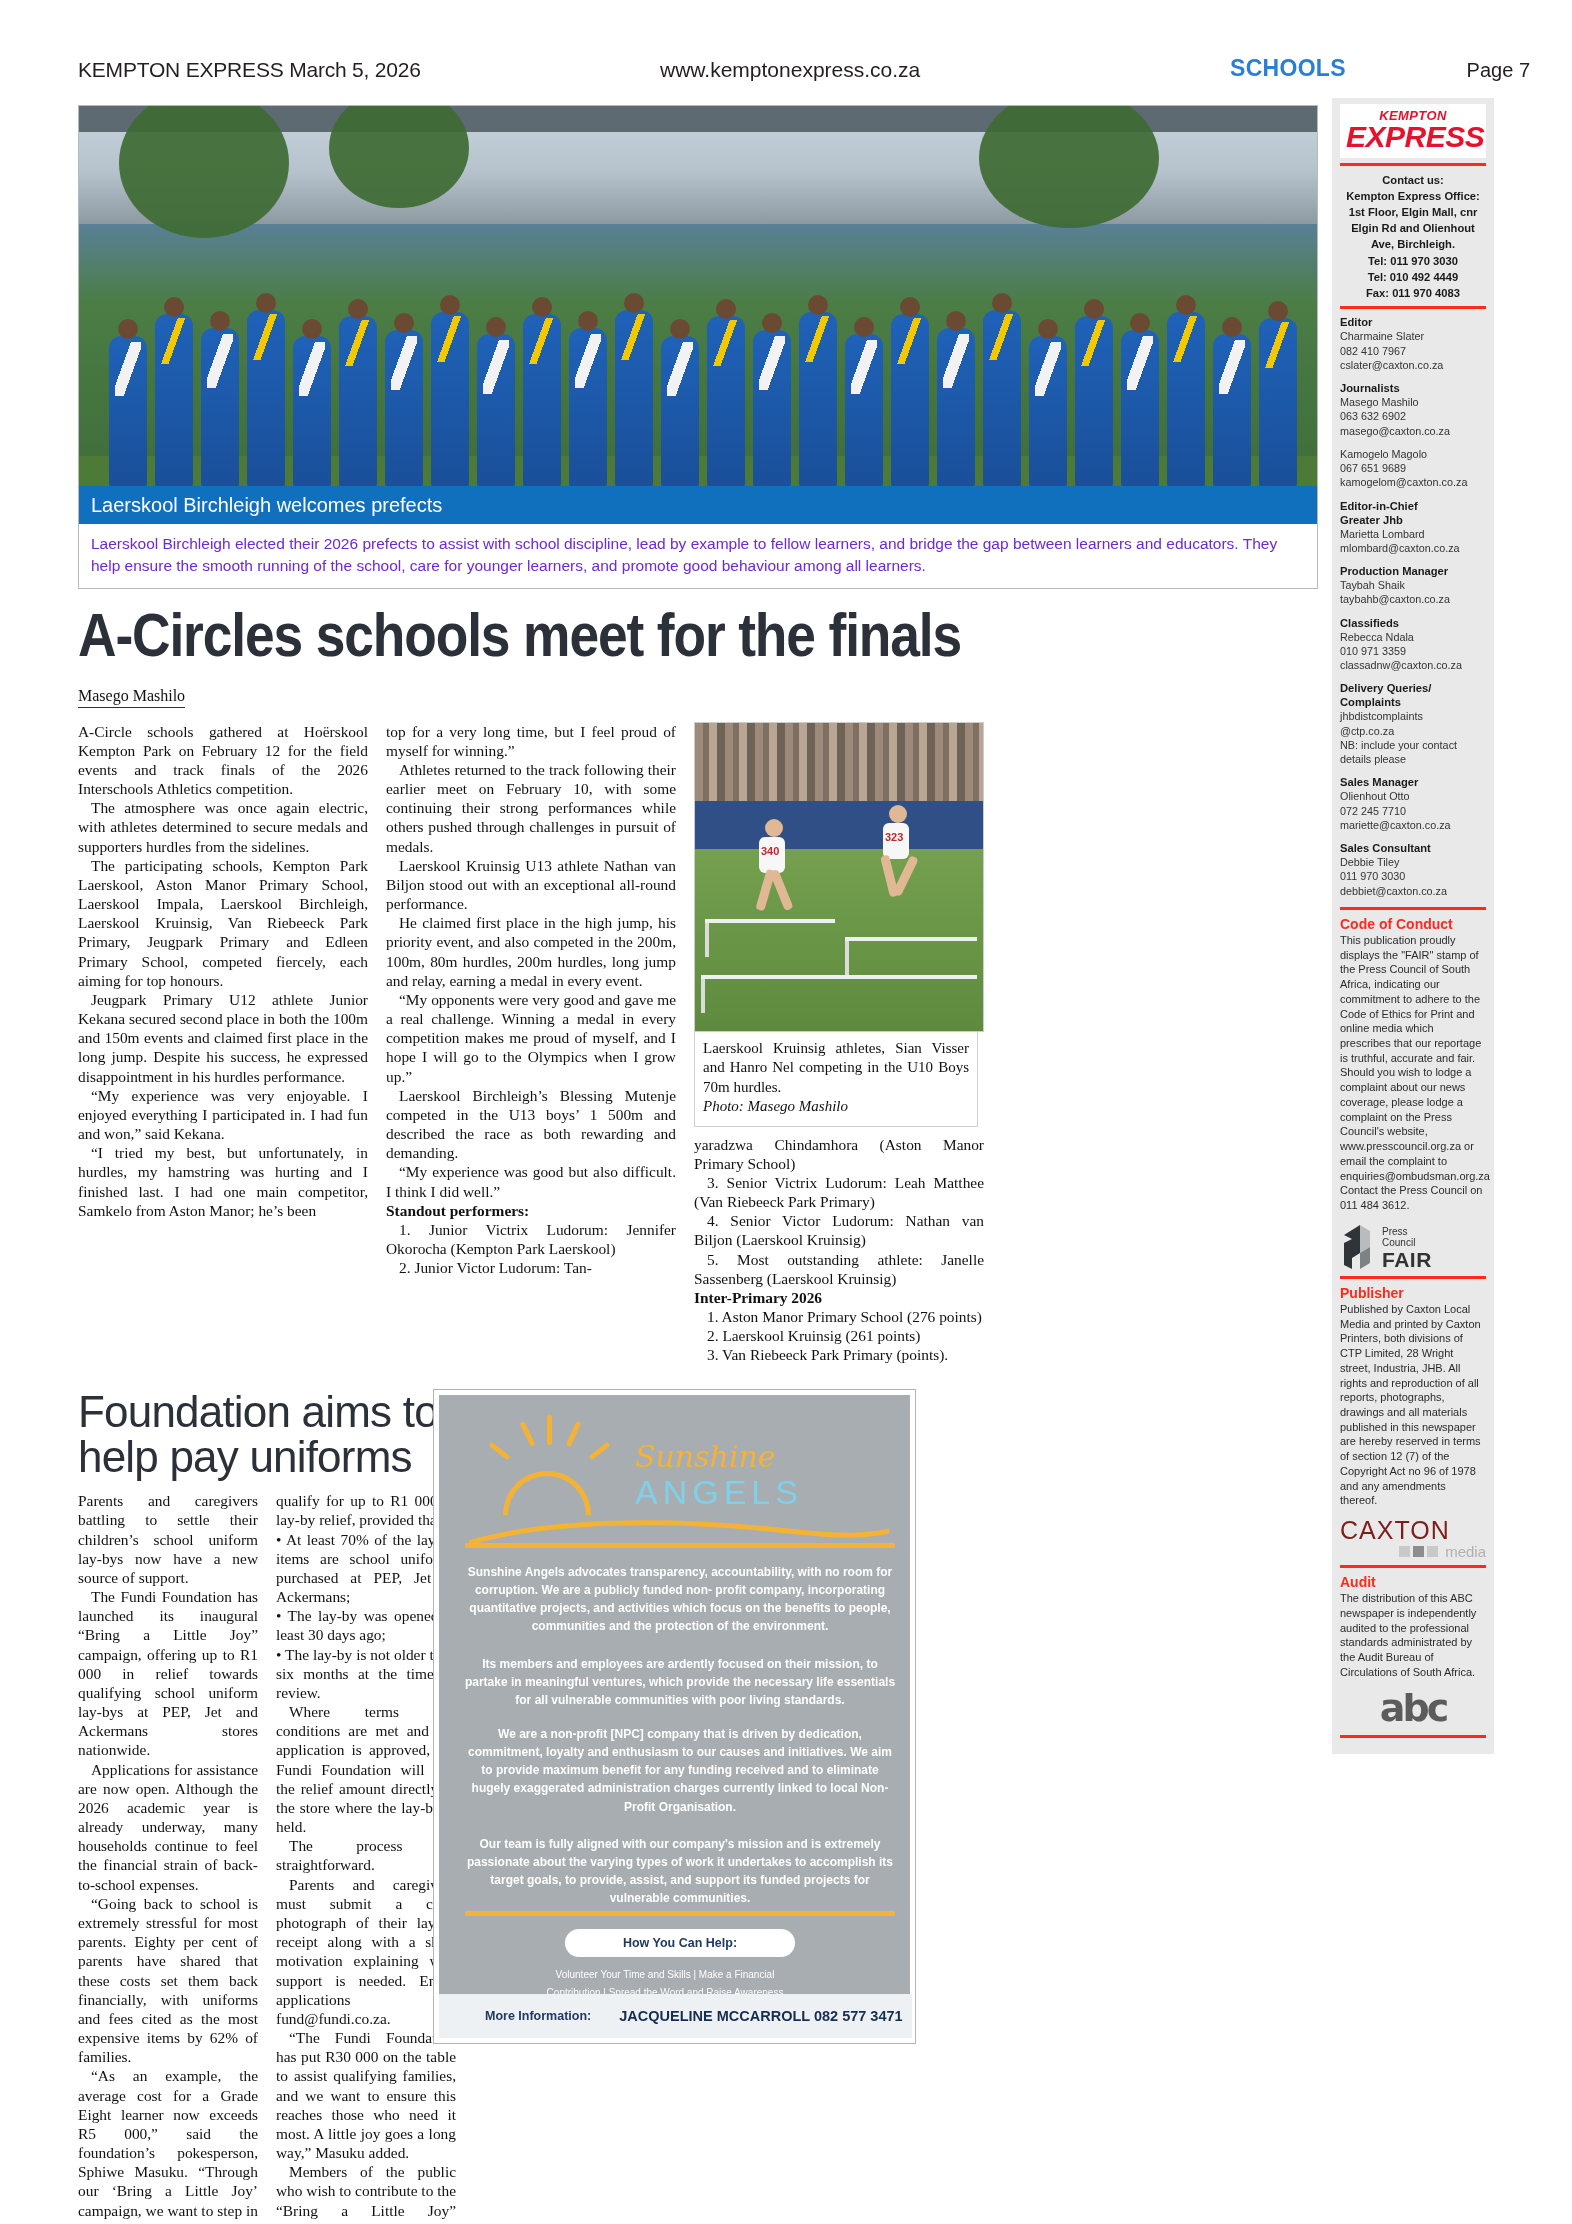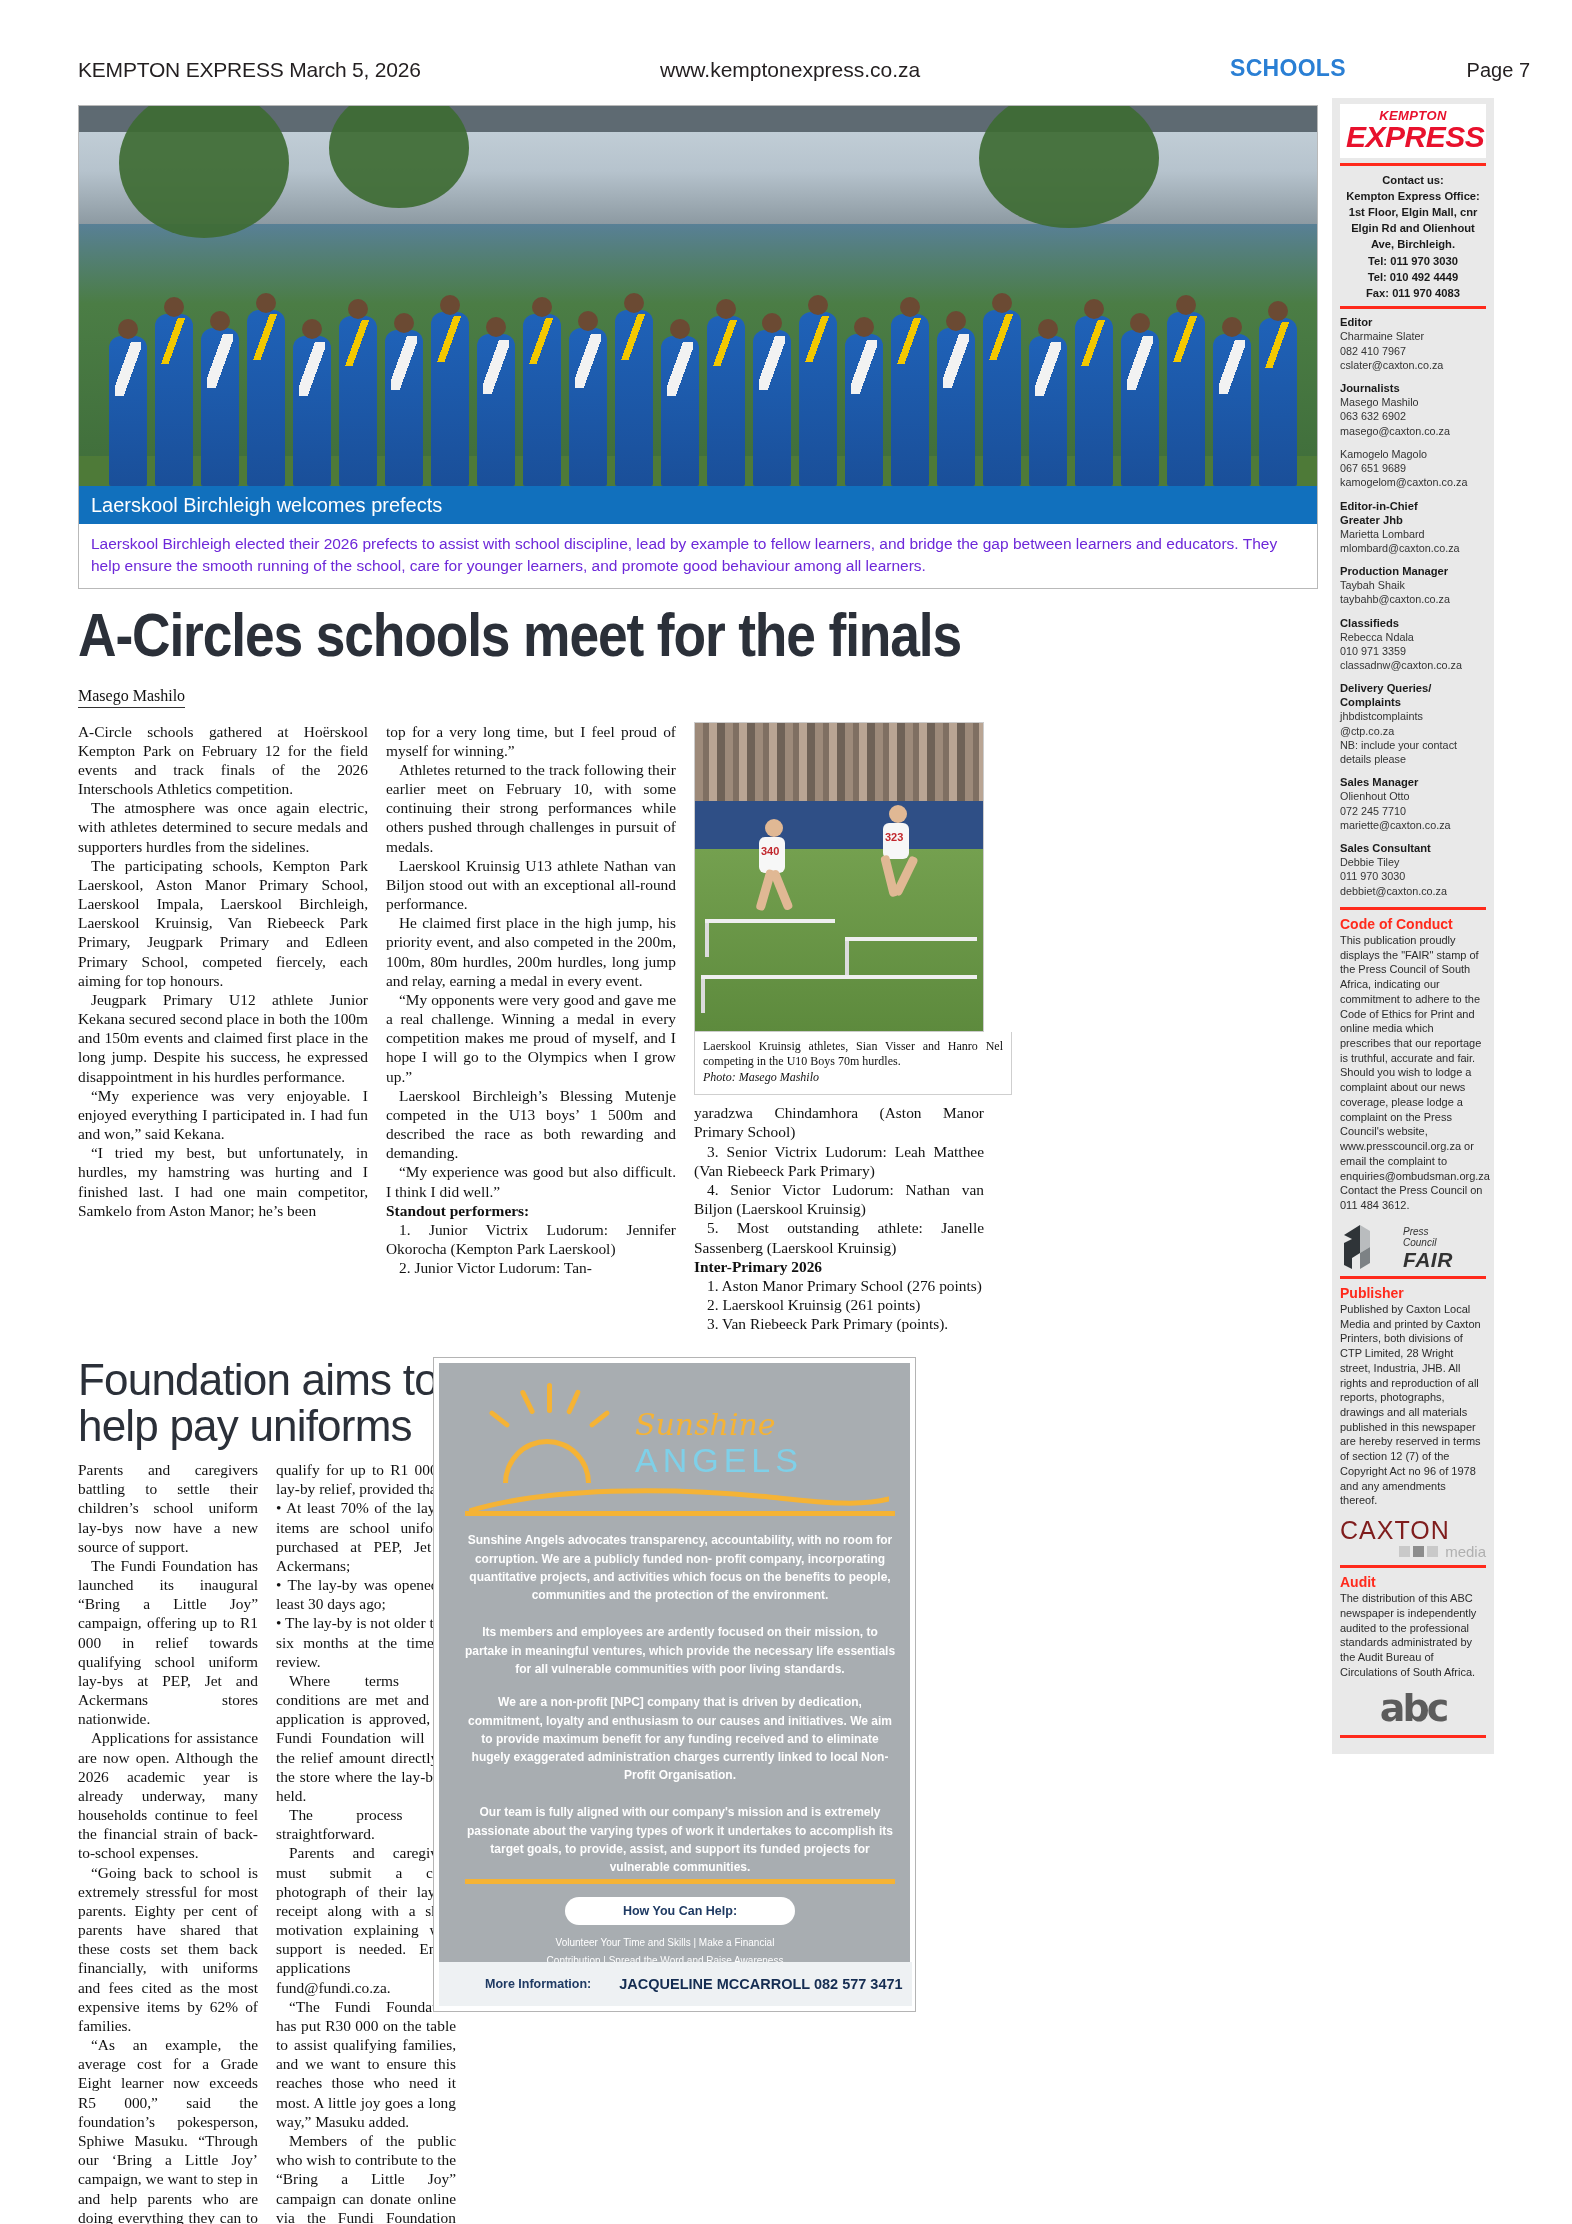--- a/index.html
+++ b/index.html
@@ -85,22 +85,22 @@
   .ap-track{position:absolute;left:0;top:78px;width:100%;height:48px;background:#2f4f86;}
   .ap-grass{position:absolute;left:0;top:126px;width:100%;height:184px;background:linear-gradient(#74a04f,#5d8a3d);}
   .ap-hurdle{position:absolute;height:4px;background:#efefef;}
   .ap-hurdle::after{content:"";position:absolute;left:0;top:4px;width:4px;height:34px;background:#dcdcdc;}
   .ap-runner{position:absolute;width:40px;height:92px;}
   .ap-runner .torso{position:absolute;left:6px;top:18px;width:26px;height:36px;background:#f7f7f7;border-radius:6px;}
   .ap-runner .head{position:absolute;left:12px;top:0;width:18px;height:18px;border-radius:50%;background:#e0b894;}
   .ap-runner .leg{position:absolute;top:50px;width:9px;height:42px;background:#e0b894;border-radius:4px;}
   .ap-bib{position:absolute;left:8px;top:26px;font:bold 11px "Liberation Sans",sans-serif;color:#c1272d;}
 
-  .apcap{width:318px;border:1px solid #cfcfcf;border-top:none;padding:7px 8px 9px;font-family:"Liberation Serif",serif;
-         font-size:12px;line-height:1.3;color:#111;background:#fff;}
+  .apcap{width:284px;border:1px solid #cfcfcf;border-top:none;padding:7px 8px 9px;font-family:"Liberation Serif",serif;
+         font-size:15px;line-height:1.3;color:#111;background:#fff;}
   .apcap .credit{font-style:italic;}
 
   
   .found { position:relative; margin-top:24px; }
   h2.found-head{
     font-size:44px; line-height:1.03; font-weight:400; color:#2b3039; letter-spacing:-0.8px;
     width:390px;
   }
   .found-cols{ display:flex; gap:18px; margin-top:12px; }
   .found-col{ width:180px; font-family:"Liberation Serif", serif; font-size:15.4px;
@@ -144,21 +144,21 @@
          font-size:13px; color:#e8112d; font-style:italic; letter-spacing:0.4px;}
   .ke-e{ font-family:"Liberation Sans Narrow","Liberation Sans",sans-serif; font-weight:bold;
          font-size:30px; color:#e8112d; font-style:italic; letter-spacing:-0.5px; line-height:0.95;}
   .red-rule{ height:3px; background:#ff2a1c; margin:5px 0 6px; }
   .rail h4{ font-size:11.2px; color:#1a1a1a; font-weight:bold; line-height:1.25; }
   .rail .ctr{ text-align:center; font-weight:bold; font-size:11.2px; line-height:1.45; color:#1a1a1a;}
   .rail p{ font-size:10.8px; line-height:1.32; color:#333; }
   .rail .grp{ margin-bottom:9px; }
   .rail .hl{ color:#ff2a1c; font-weight:bold; font-size:14px; margin-bottom:1px; }
   .rail .blk{ font-size:11px; line-height:1.34; color:#2b2b2b; }
-  .fairlogo{ display:flex; align-items:flex-end; gap:21px; margin:10px 0 4px;font-style:italic; }
+  .fairlogo{ display:flex; align-items:flex-end; gap:0; margin:10px 0 4px; }
   .fair-mark{ width:42px; height:48px; position:relative; }
   .fair-txt{ font-size:10px; color:#333; line-height:1.1; }
   .fair-big{ font-size:21px; font-weight:bold; color:#333; letter-spacing:0.5px; }
   .caxton{ font-size:25px; color:#7f1d1d; letter-spacing:1px; margin-top:8px; }
   .caxton-sub{ display:flex; align-items:center; gap:3px; justify-content:flex-end; margin-top:-2px;}
   .cx-sq{ width:11px; height:11px; background:#c9c9c9; }
   .cx-sq.d{ background:#8d8d8d; }
   .cx-media{ font-size:15px; color:#b0b0b0; margin-left:4px; }
   .abc{ text-align:center; font-size:38px; font-weight:bold; color:#5c5c5c;
         font-family:"DejaVu Sans", sans-serif; letter-spacing:-3px; margin-top:6px; }

